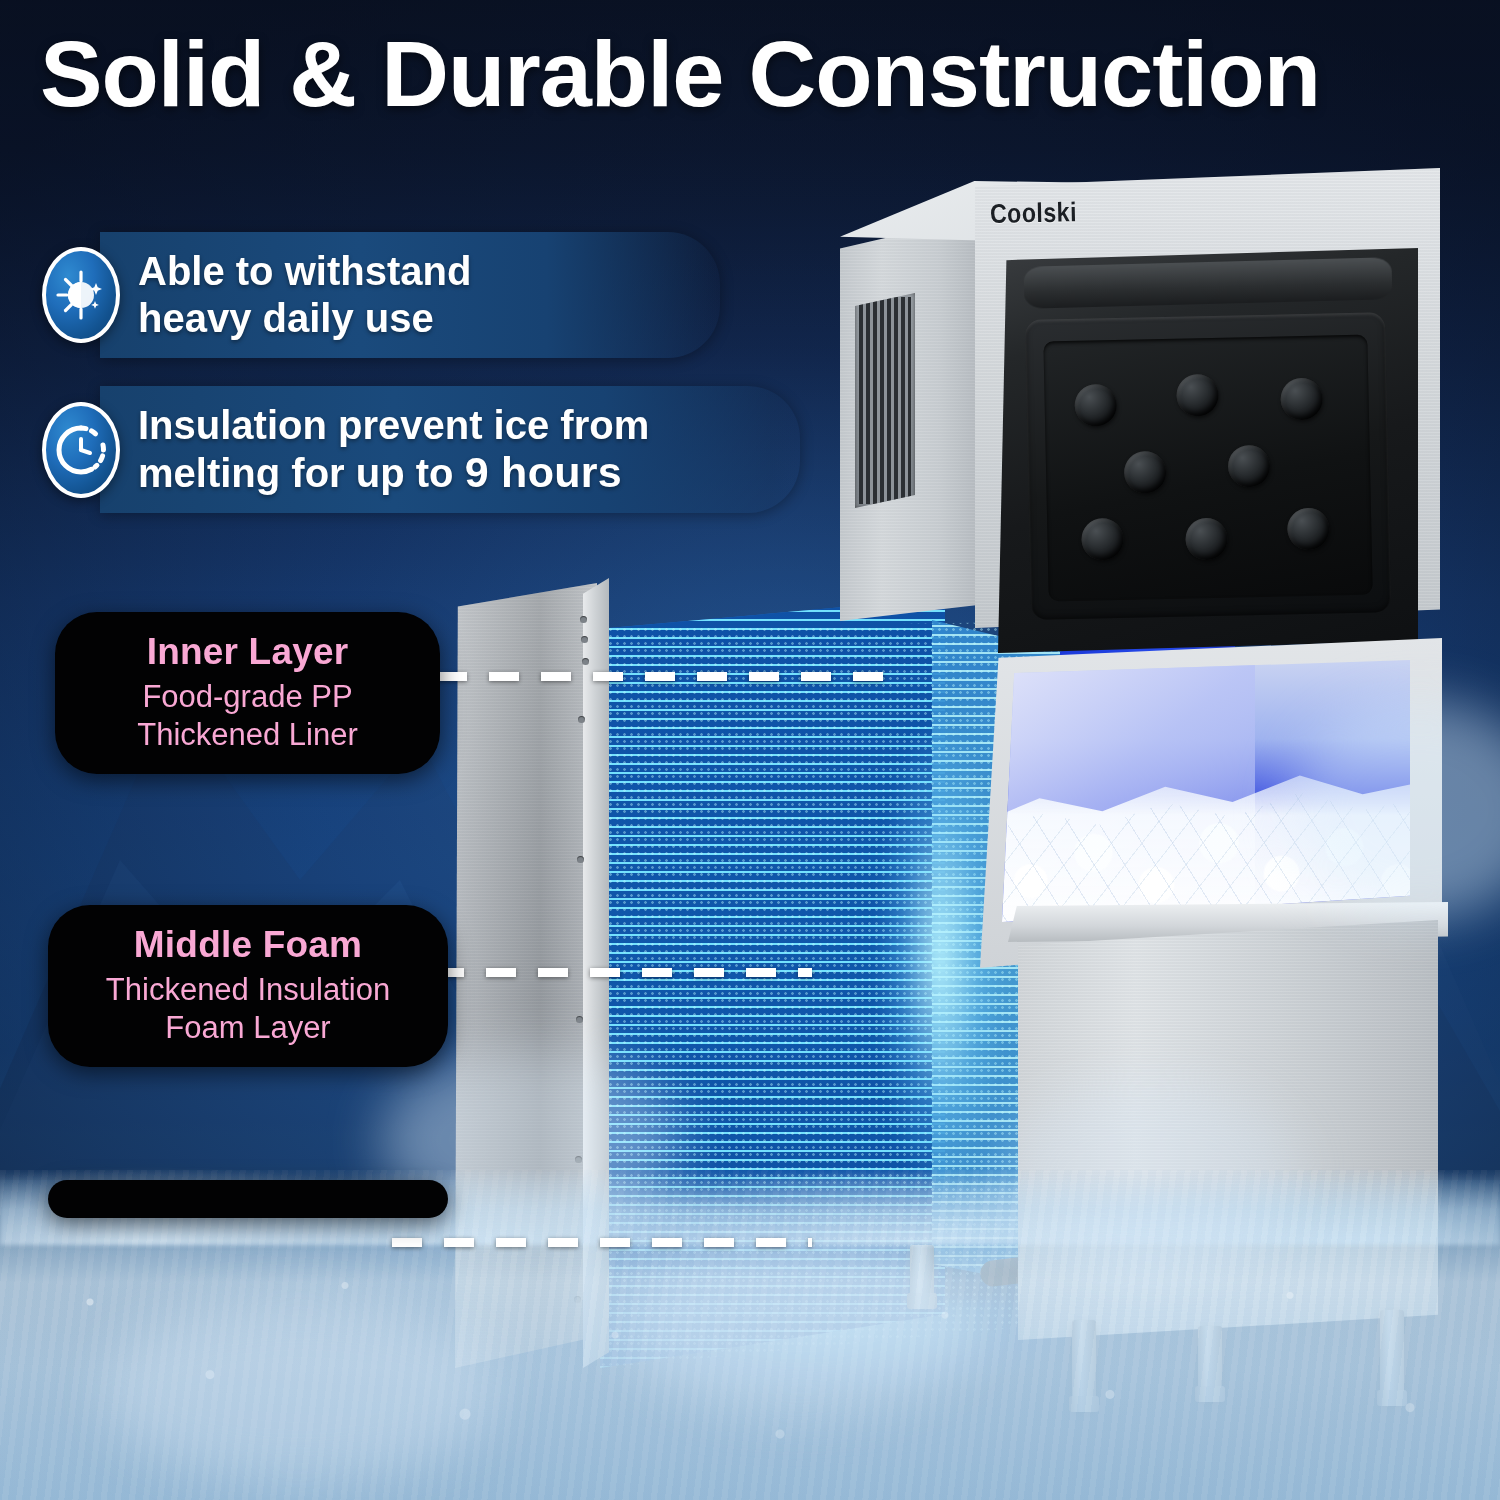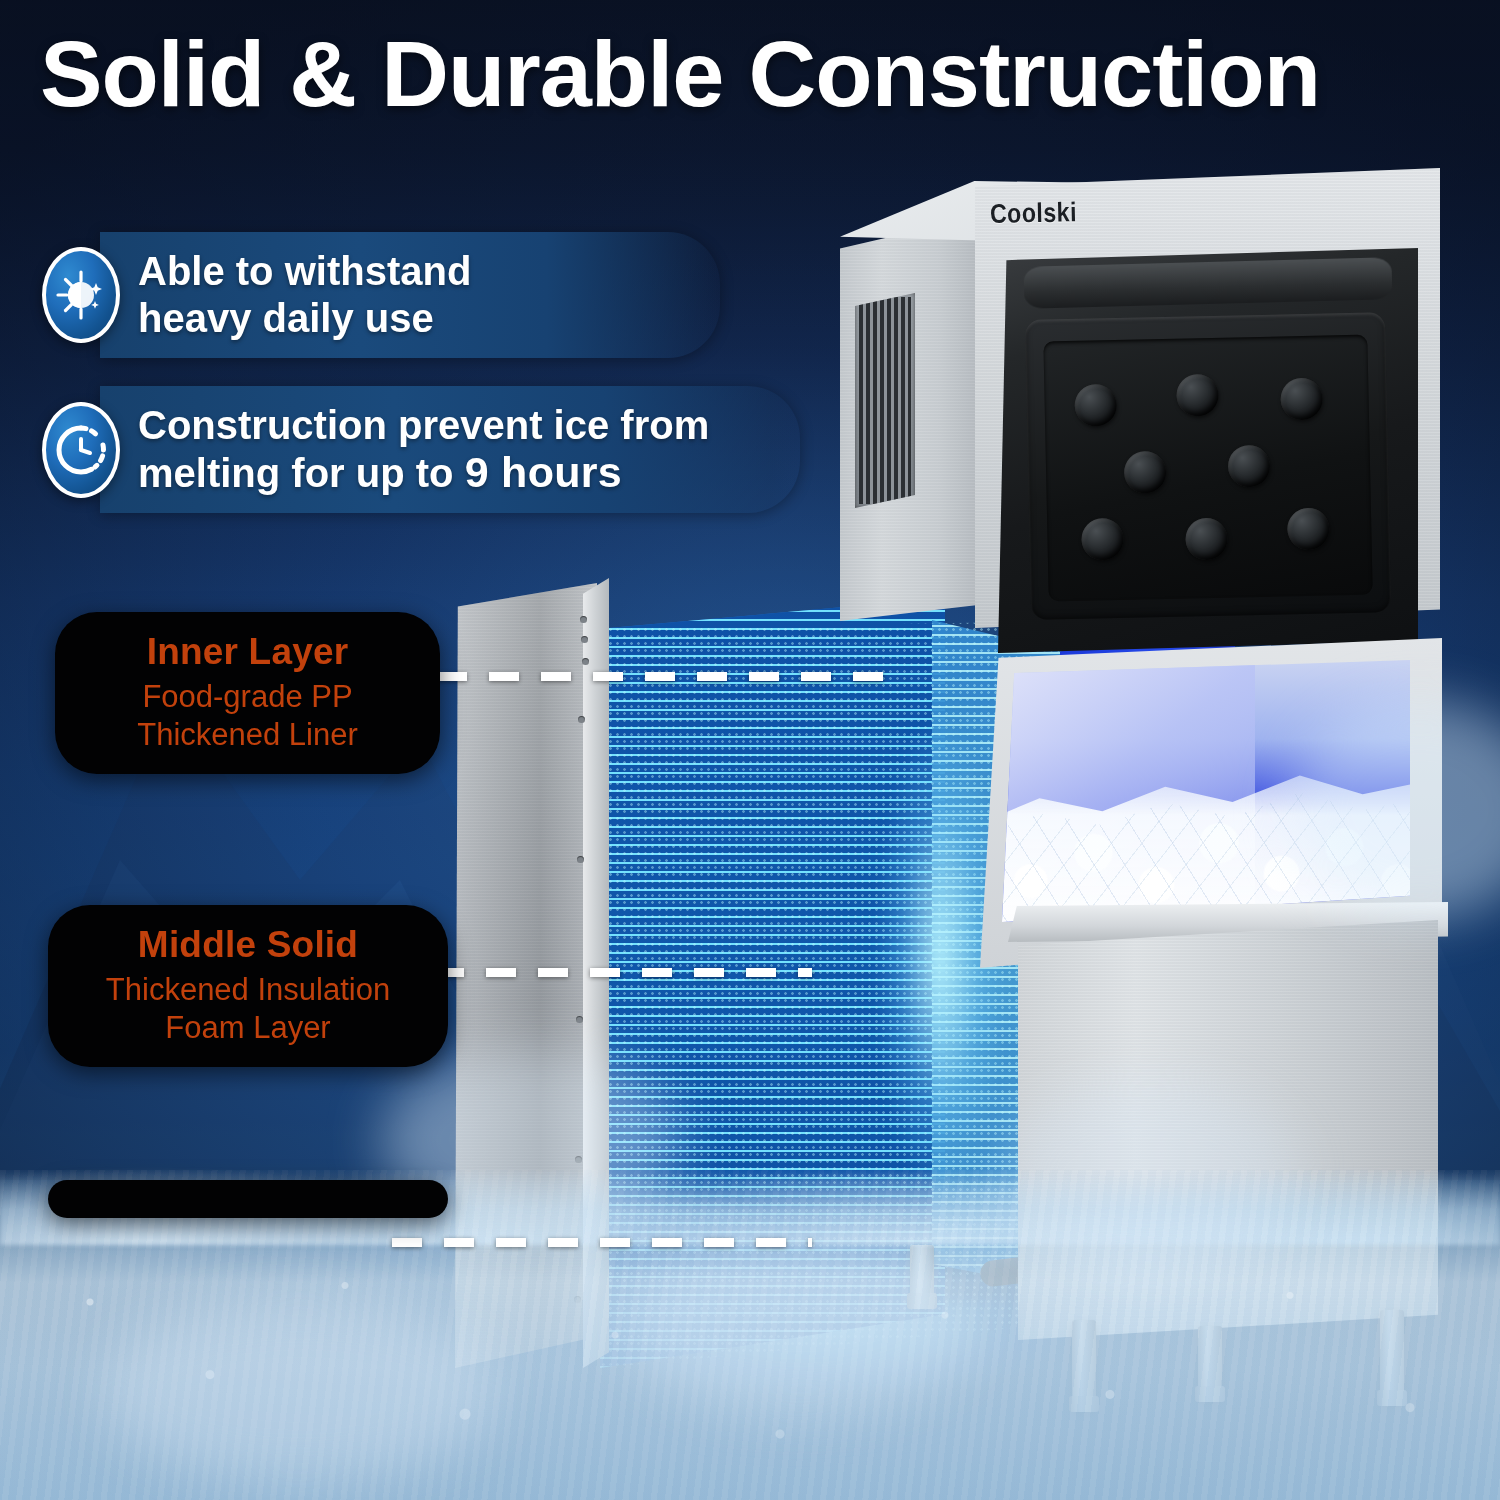--- a/index.html
+++ b/index.html
@@ -116,21 +116,21 @@
   .badge-text .hrs{font-weight:700;font-size:43px;letter-spacing:.3px;margin-top:38px;}
 
   
   .callout{
     position:absolute;
     background:#020203;
     border-radius:42px;
     padding:18px 30px 20px 30px;
     box-shadow:0 6px 22px rgba(0,0,0,.55);
     text-align:center;
-    color:#c2410c;
+    color:#f9a8d4;
   }
   .callout .c-title{font-size:37px;line-height:44px;font-weight:700;letter-spacing:.2px;}
   .callout .c-sub{font-size:31px;line-height:38px;font-weight:400;margin-top:4px;white-space:pre-line;}
 
   .callout-inner{left:55px;top:612px;width:325px;}
   .callout-middle{left:48px;top:905px;width:340px;}
   .callout-outer{left:48px;top:1180px;width:340px;}
 
   .dash{
     position:absolute;height:9px;
@@ -524,38 +524,38 @@
               <path d="M27 5 A22 22 0 0 1 45 15" stroke-dasharray="5 6"></path>
               <path d="M49 22 A22 22 0 0 1 41 44" stroke-dasharray="5 6"></path>
             </g>
             <g stroke="#fff" stroke-width="4" stroke-linecap="round" fill="none">
               <line x1="27" y1="27" x2="27" y2="16"></line>
               <line x1="27" y1="27" x2="36" y2="30"></line>
             </g>
           </svg>
         </div>
       </div>
-      <div class="badge-text"><span>Construction prevent ice from
+      <div class="badge-text"><span>Insulation prevent ice from
 melting for up to </span><span class="hrs">9 hours</span></div>
     </div>
 
   </div>
 
   <div class="dash dash-inner"></div>
   <div class="dash dash-middle"></div>
   <div class="dash dash-outer"></div>
 
   <div class="callout callout-inner">
     <div class="c-title">Inner Layer</div>
     <div class="c-sub">Food-grade PP
 Thickened Liner</div>
   </div>
 
   <div class="callout callout-middle">
-    <div class="c-title">Middle Solid</div>
+    <div class="c-title">Middle Foam</div>
     <div class="c-sub">Thickened Insulation
 Foam Layer</div>
   </div>
 
   <div class="callout callout-outer">
   </div>
 
 </div>
 
 </body></html>

